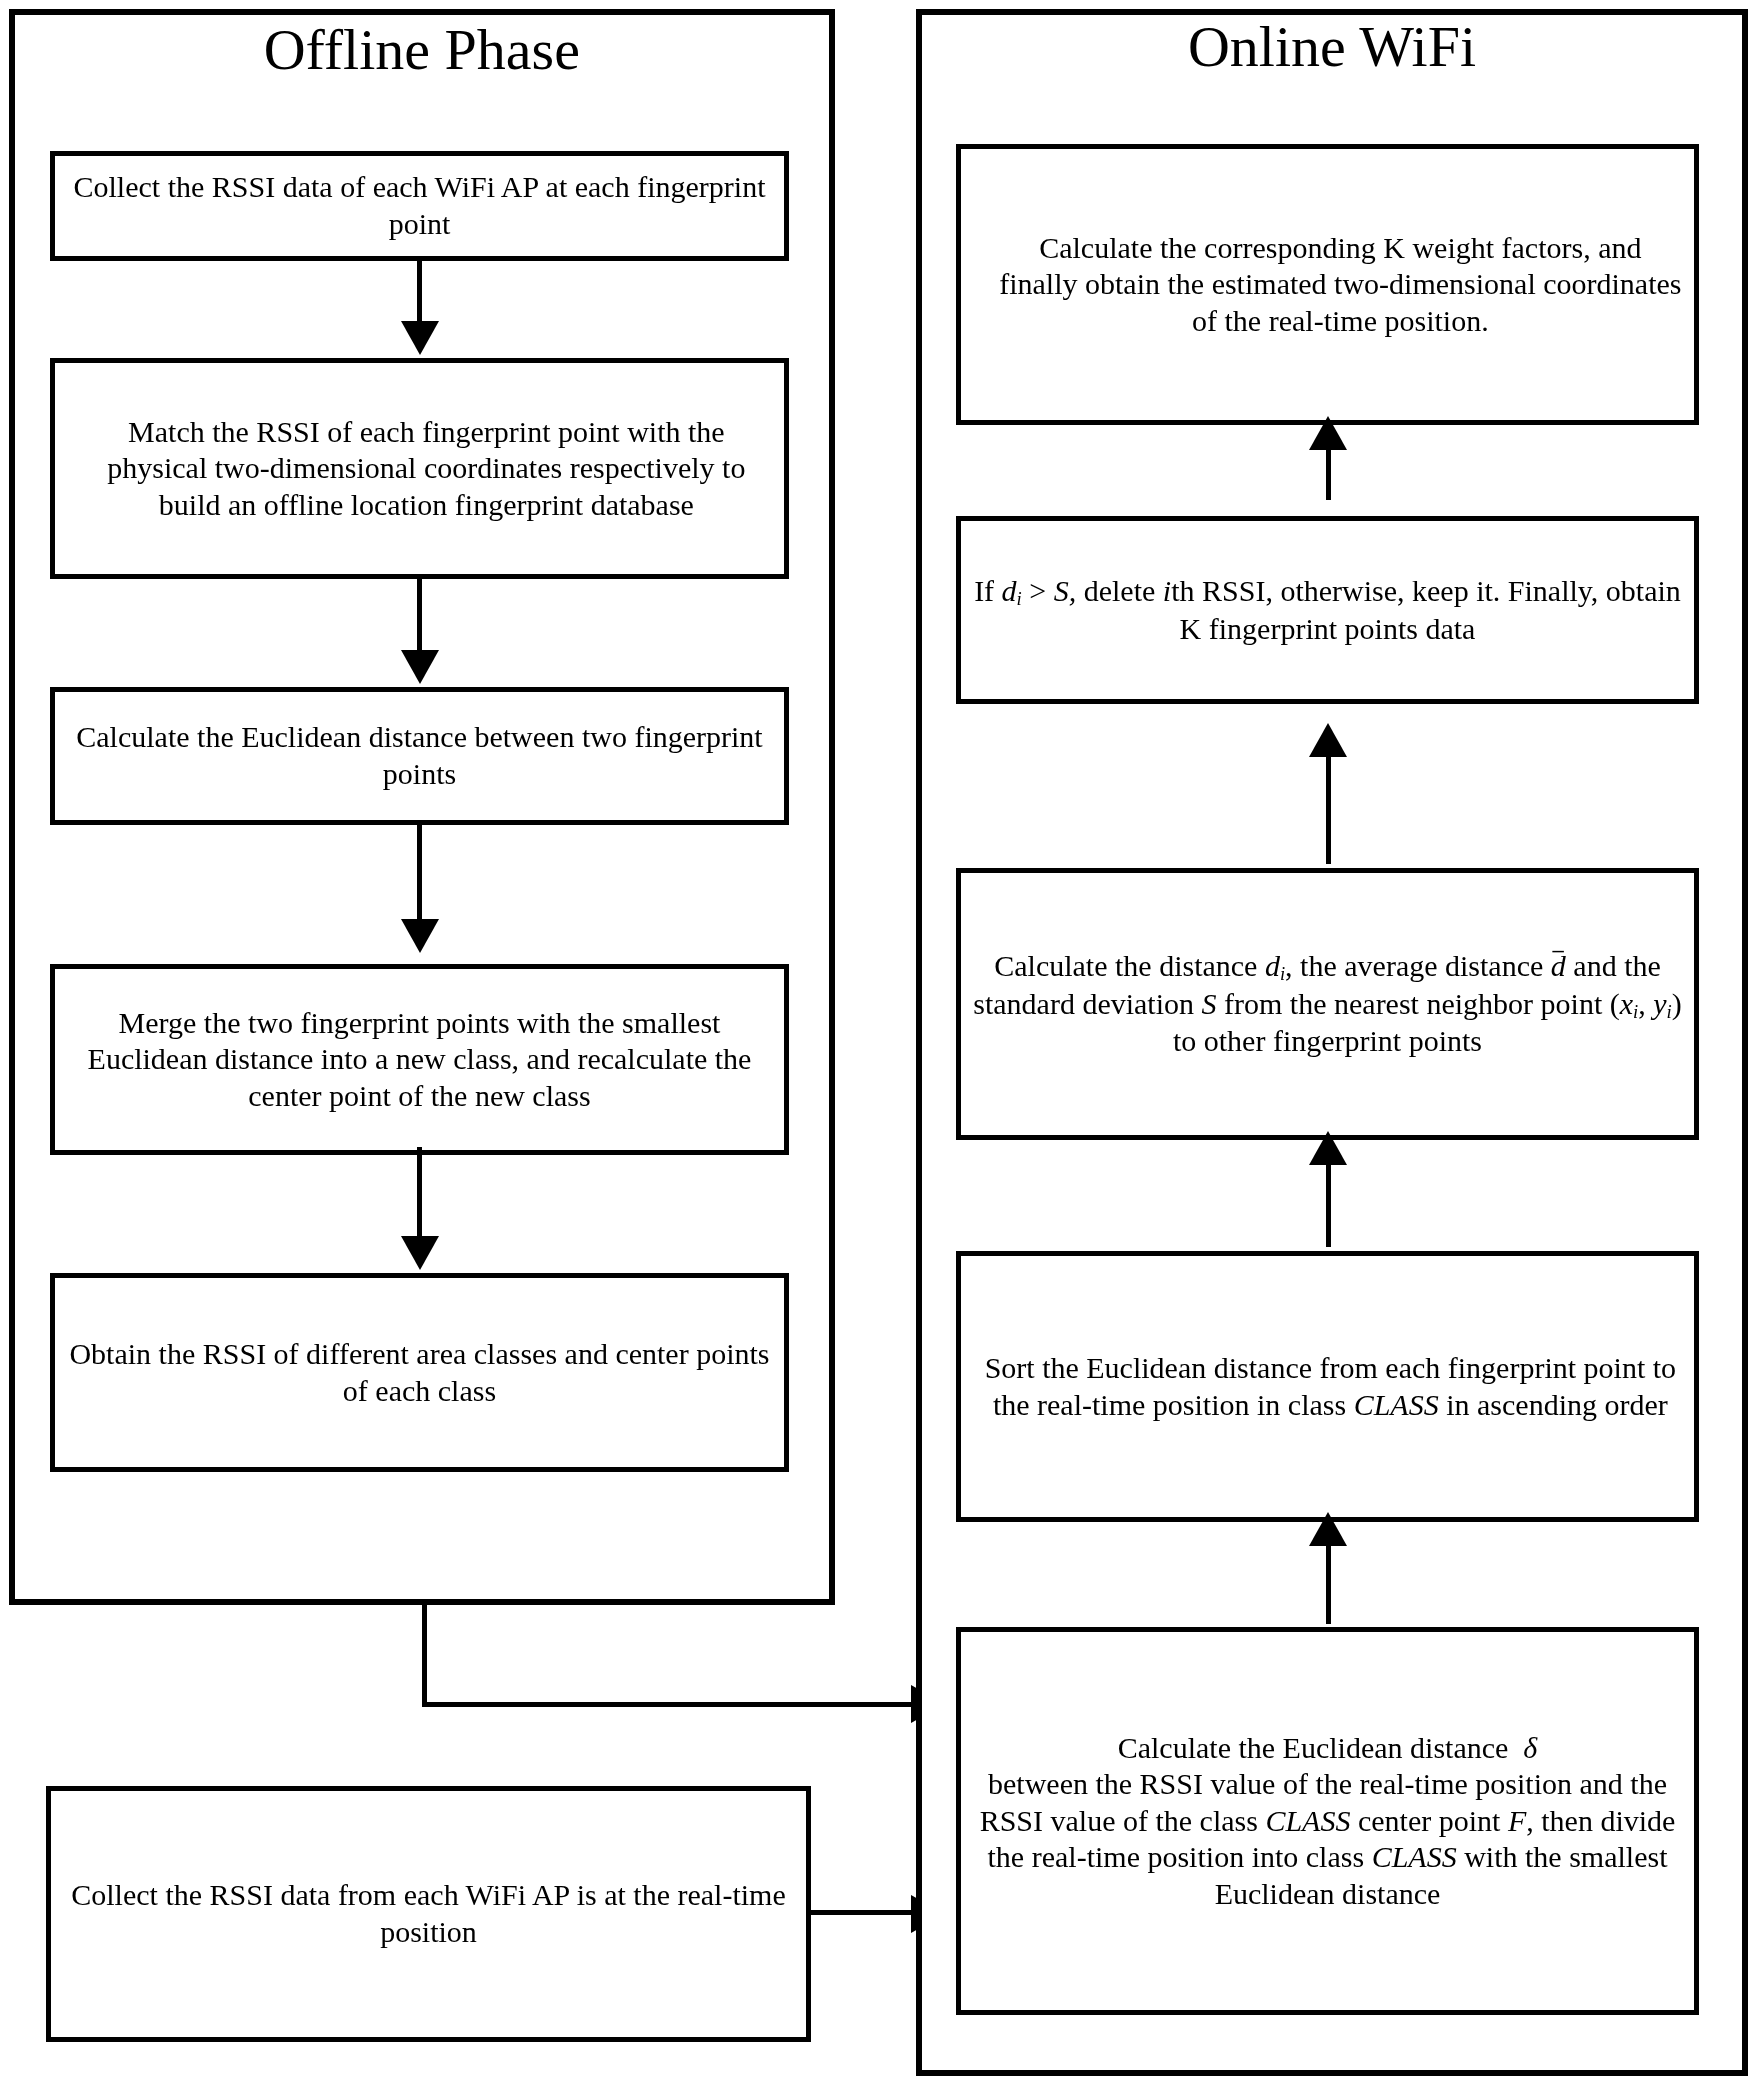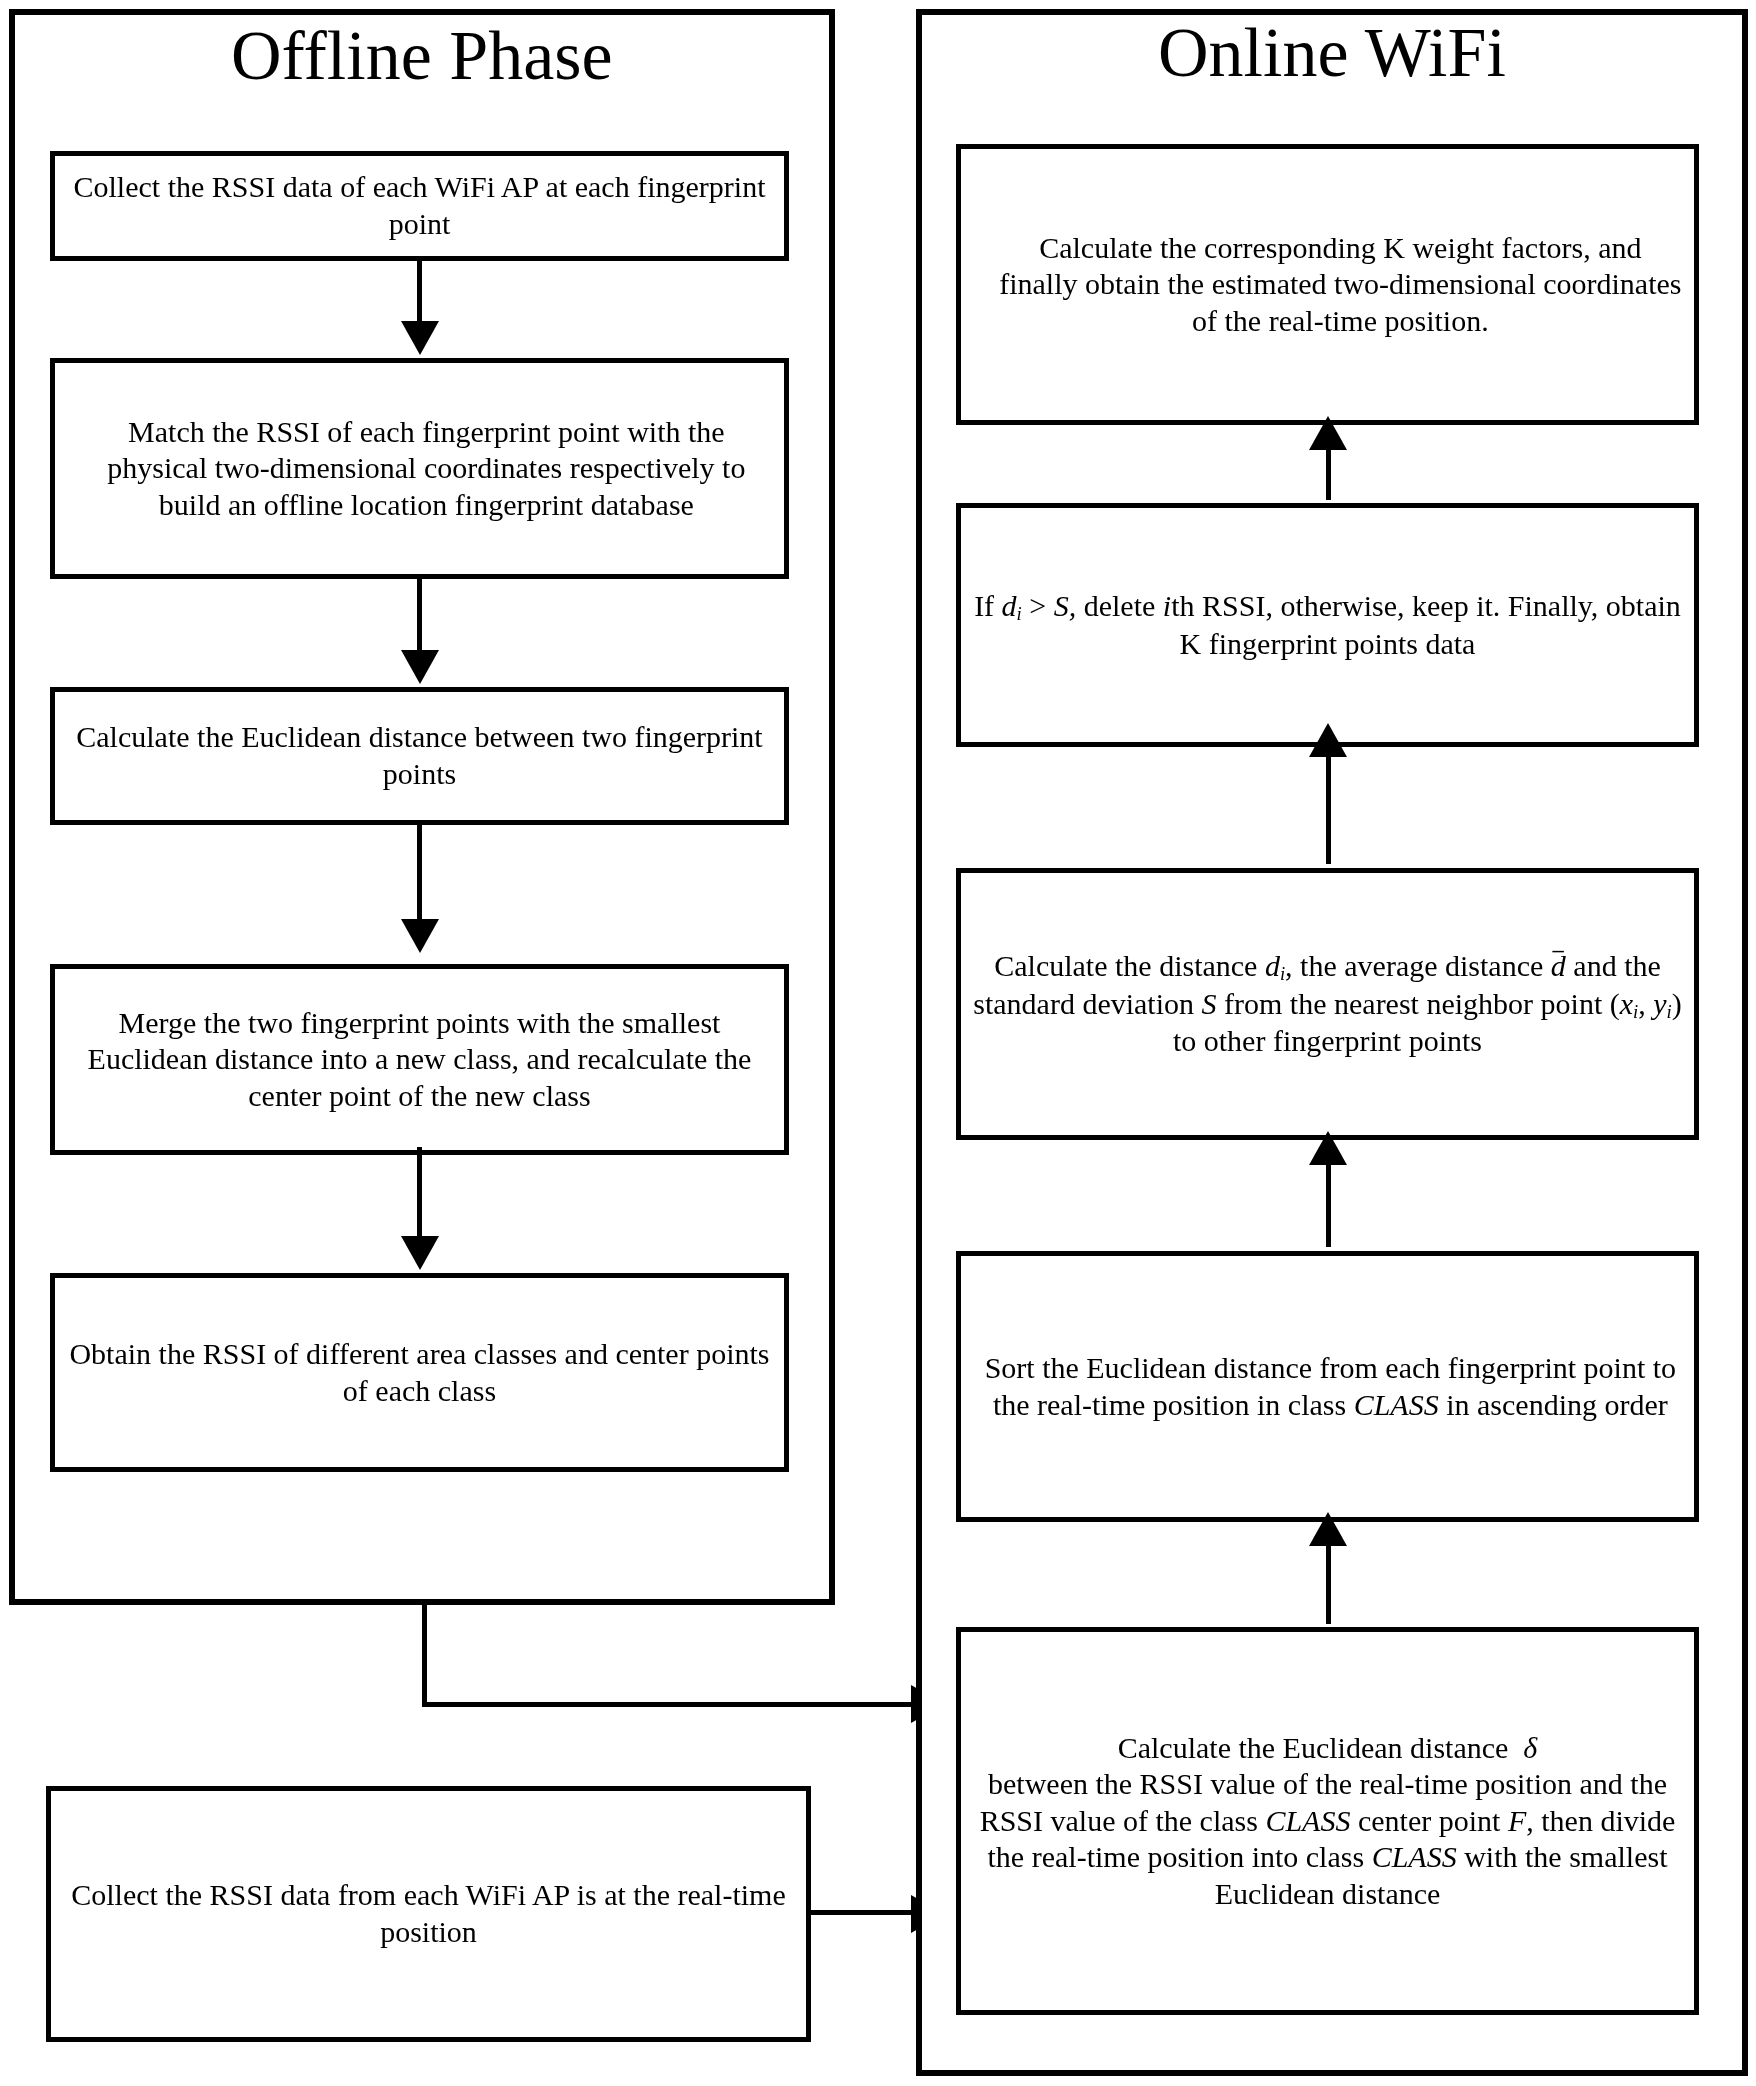--- a/index.html
+++ b/index.html
@@ -1,19 +1,19 @@
 <!DOCTYPE html>
 <html style="font-size:11.8px"><head>
 <meta charset="utf-8">
 <style>
   html,body{margin:0;padding:0;background:#ffffff;}
   body{width:1757px;height:2087px;position:relative;overflow:hidden;
        font-family:"Liberation Serif","DejaVu Serif",serif;color:#000;}
   .panel{position:absolute;border:6.6px solid #000;box-sizing:border-box;background:#fff;}
-  .phase-title{position:absolute;text-align:center;font-size:70px;line-height:1;
+  .phase-title{position:absolute;text-align:center;font-size:58px;line-height:1;
                letter-spacing:0px;white-space:nowrap;}
   .box{position:absolute;border:5.1px solid #000;box-sizing:border-box;background:#fff;
        display:flex;align-items:center;justify-content:center;text-align:center;
        padding:4.4px 10.3px;}
   .box .txt{font-size:30px;line-height:1.22;display:block;width:100%;}
   .conn{position:absolute;background:#000;}
   .vline{width:5.1px;}
   .hline{height:5.1px;}
   .arrow-down{position:absolute;width:0;height:0;
       border-left:19px solid transparent;border-right:19px solid transparent;
@@ -78,21 +78,21 @@
 <div class="panel" style="left:916px;top:8.8px;width:832px;height:2067px;"></div>
 
 <div class="phase-title" style="left:916px;top:17.7px;width:832px;">Online WiFi</div>
 
 <div class="box" style="left:956px;top:144px;width:743px;height:281px;padding-left:36px;">
   <span class="txt">Calculate the corresponding K weight factors, and finally obtain the estimated two-dimensional coordinates of the real-time position.</span>
 </div>
 <div class="conn vline" style="left:1326px;top:425px;width:5.1px;height:75px;"></div>
 <div class="arrow-up" style="left:1309px;top:416px;"></div>
 
-<div class="box" style="left:956px;top:503px;width:743px;height:244px;">
+<div class="box" style="left:956px;top:516px;width:743px;height:188px;">
   <span class="txt">
     If <i class="v">d<sub>i</sub></i> &gt; <i class="v">S,</i> delete <i class="v">i</i>th RSSI, otherwise, keep it. Finally, obtain K fingerprint points data
   </span>
 </div>
 <div class="conn vline" style="left:1326px;top:733px;width:5.1px;height:131px;"></div>
 <div class="arrow-up" style="left:1309px;top:723px;"></div>
 
 <div class="box" style="left:956px;top:868px;width:743px;height:272px;">
   <span class="txt">
     Calculate the distance <i class="v">d<sub>i</sub></i>, the average distance <i class="v bar">d</i> and the standard deviation <i class="v">S</i> from the nearest neighbor point (<i class="v">x<sub>i</sub></i>, <i class="v">y<sub>i</sub></i>) to other fingerprint points

